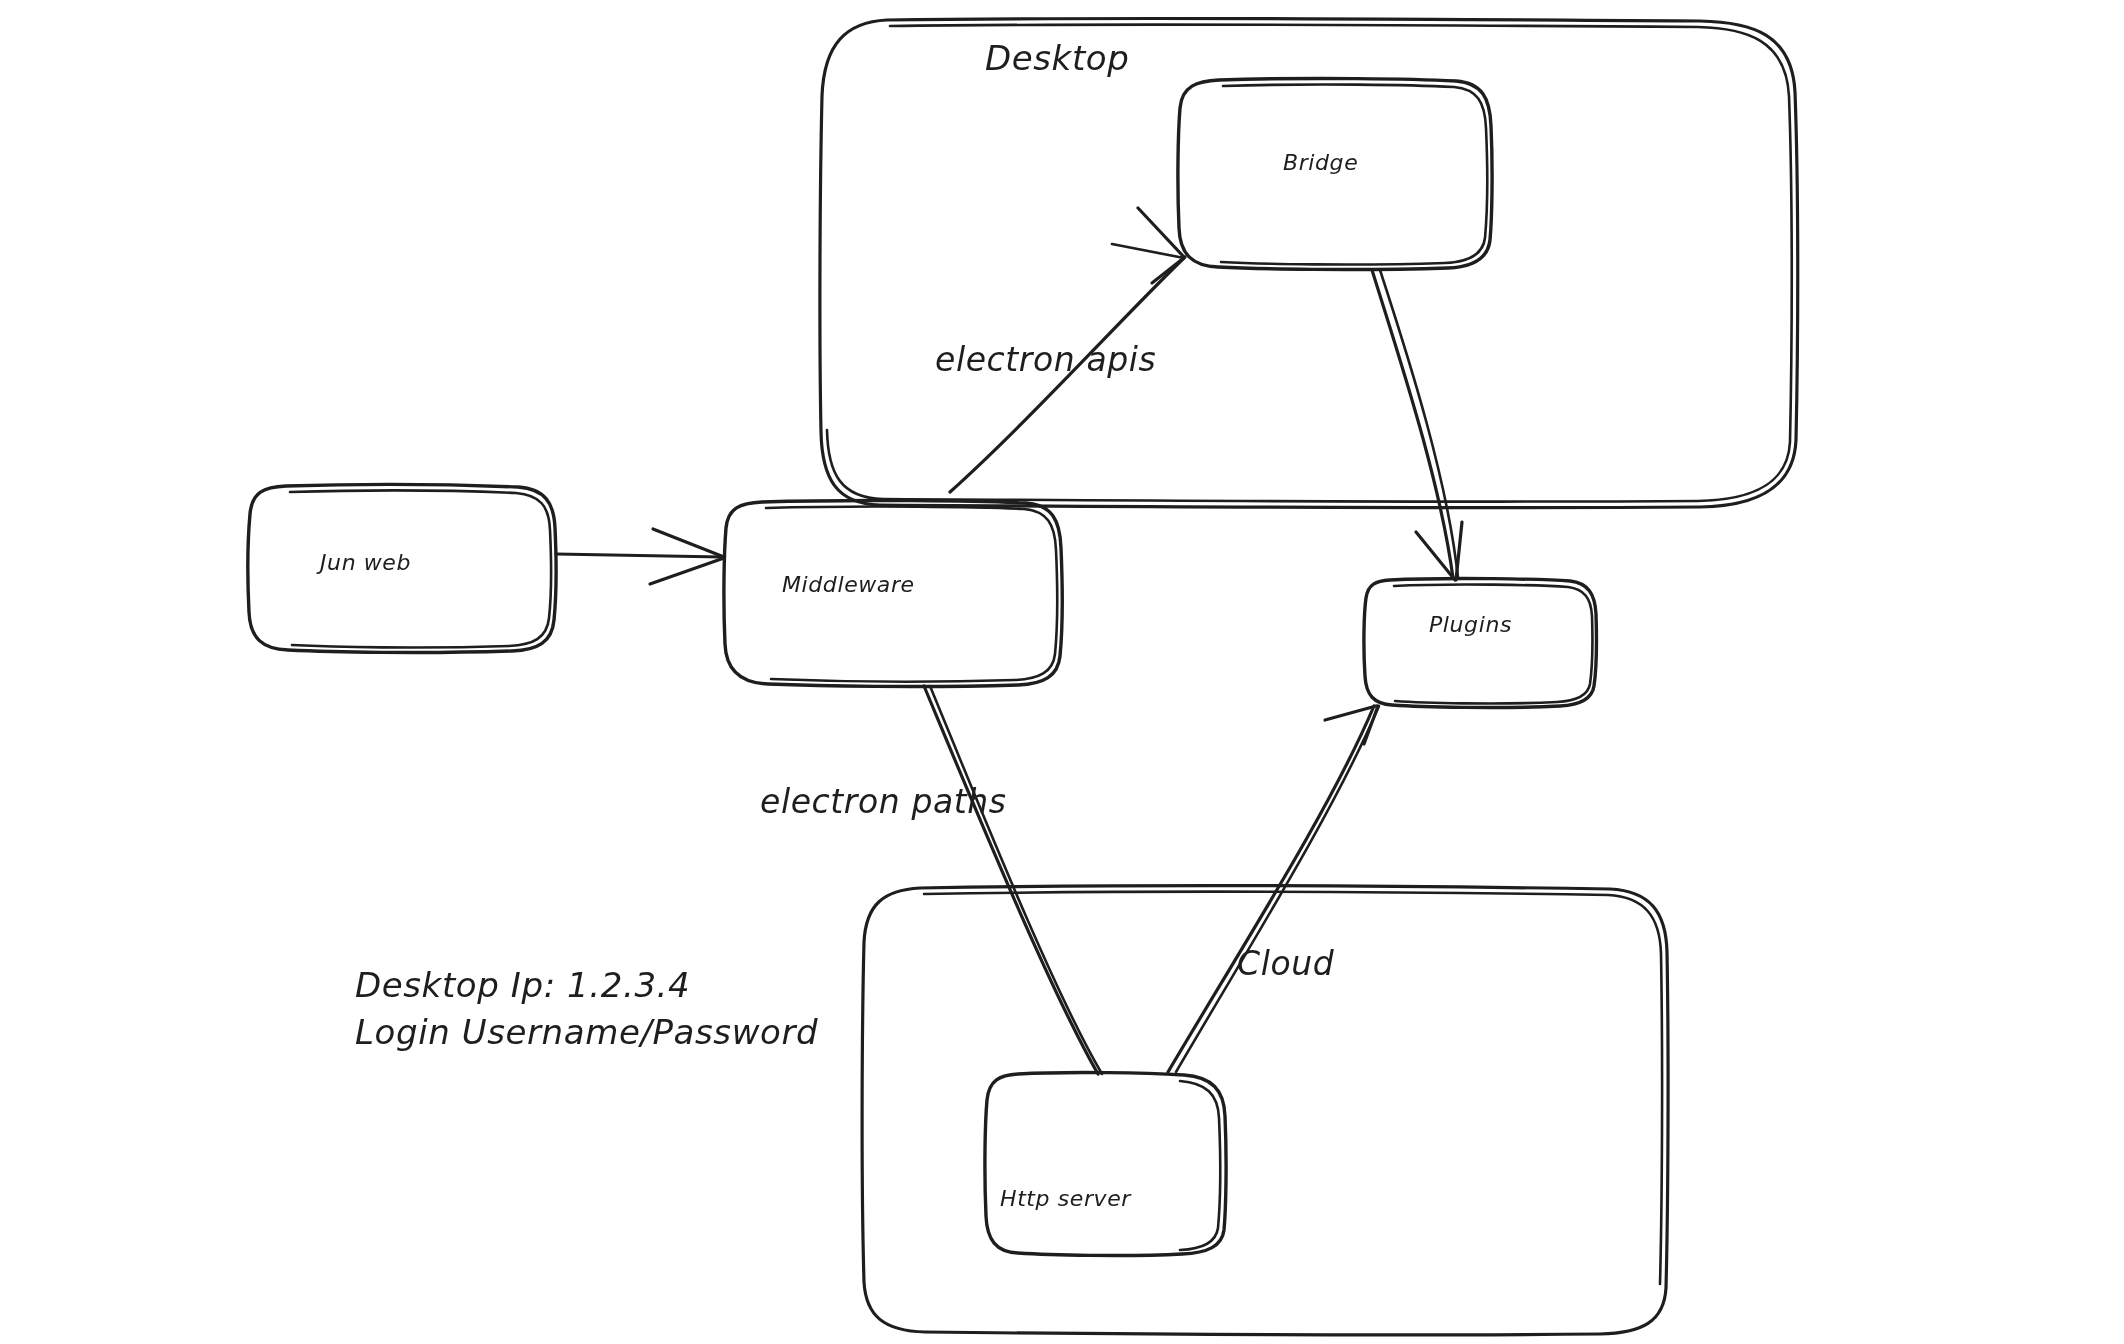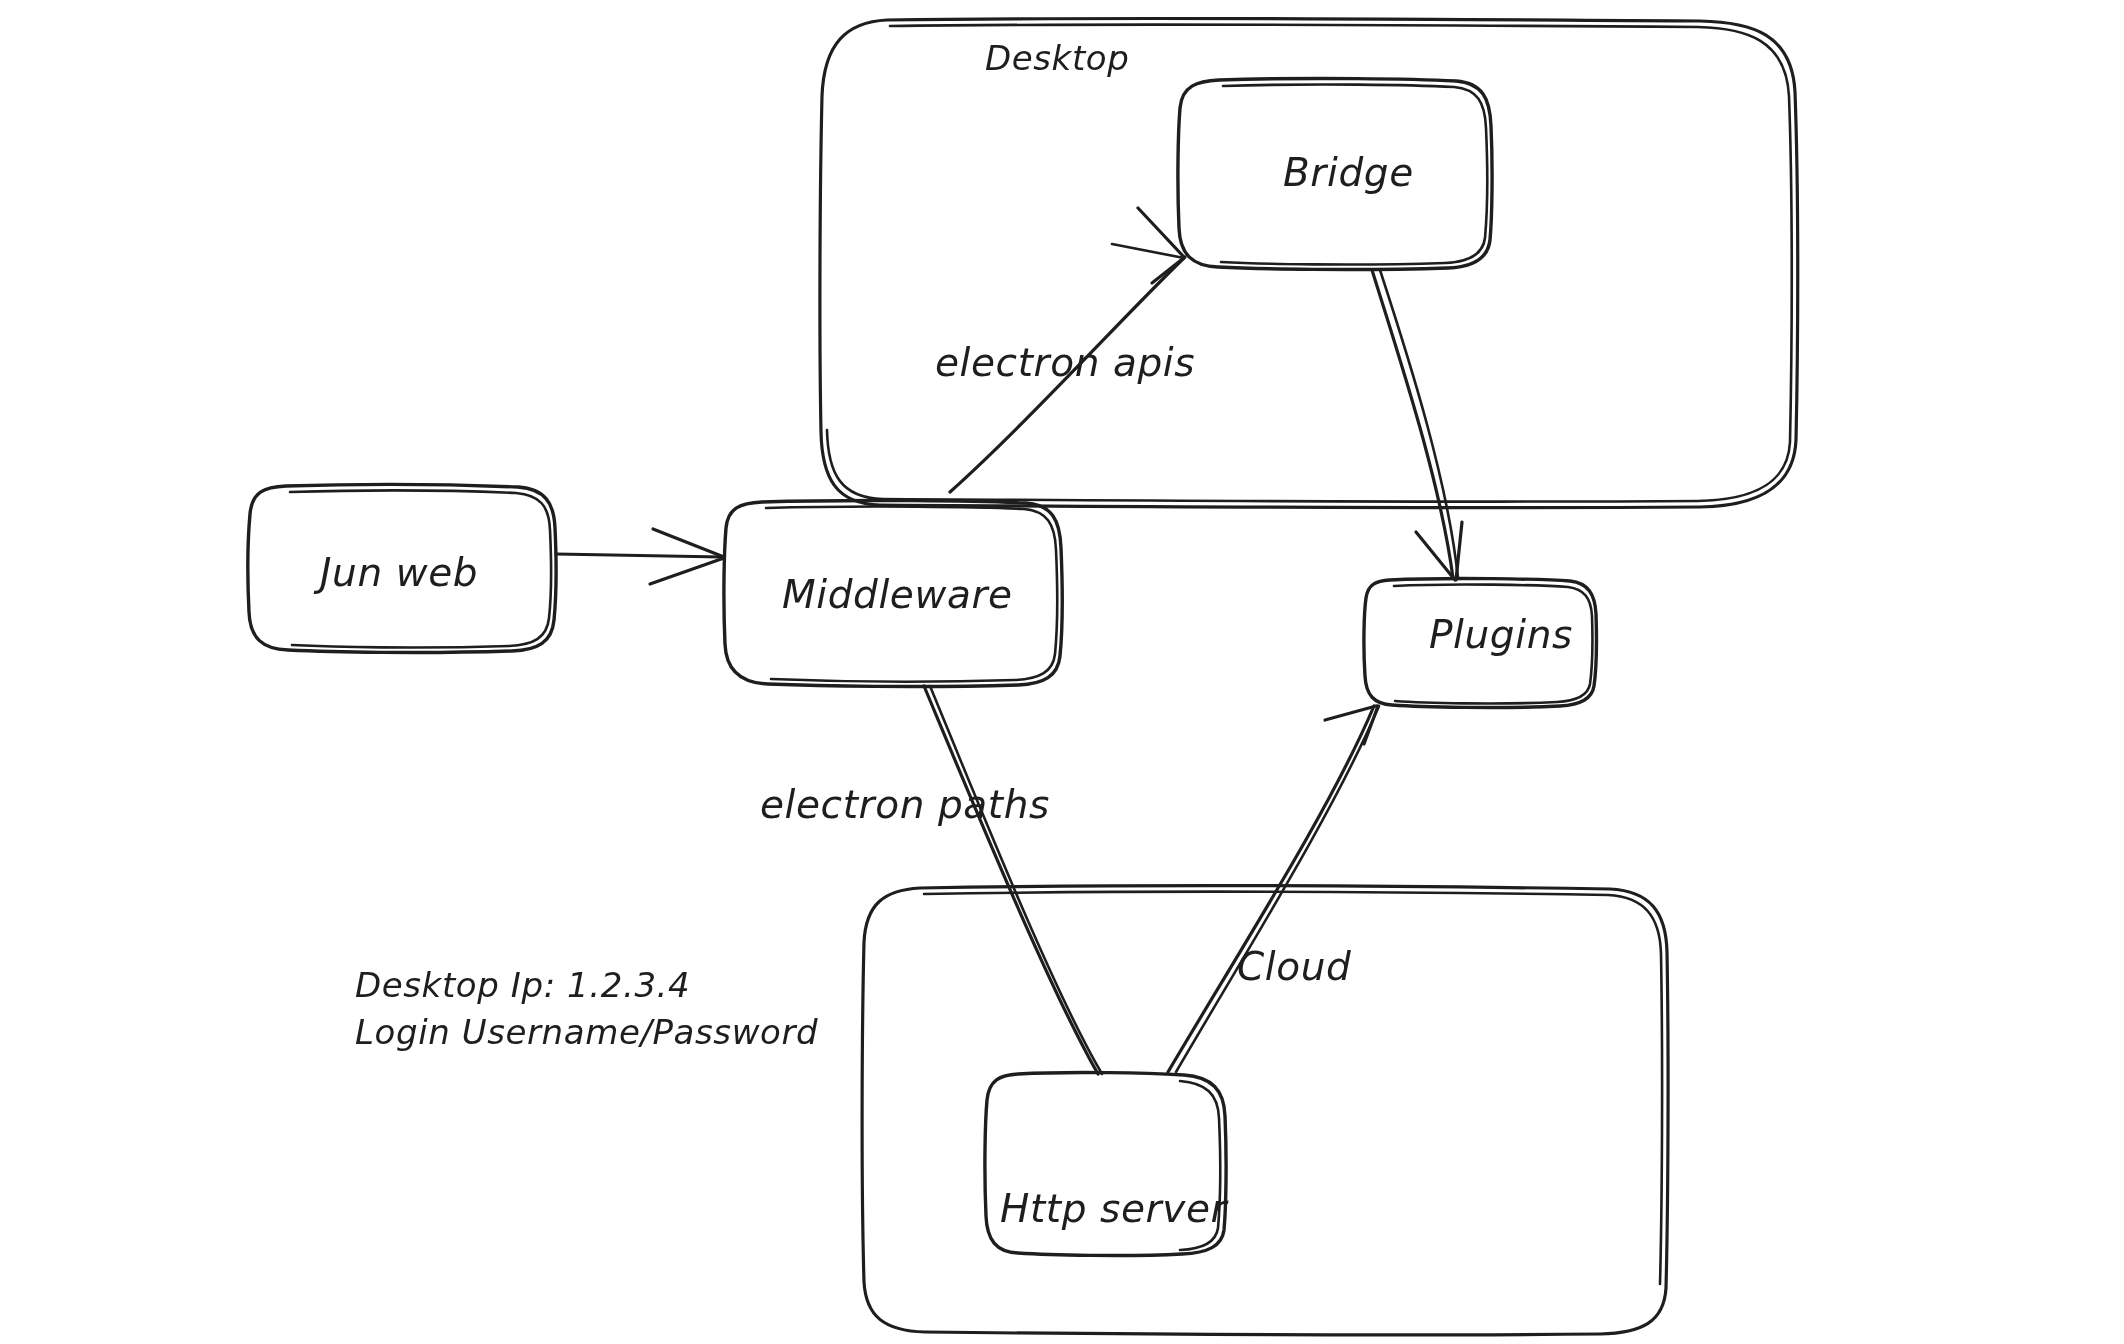--- a/index.html
+++ b/index.html
@@ -39,24 +39,24 @@
   .hand-label {
     position: absolute;
     font-family: "DejaVu Sans", sans-serif;
     color: #1e1e1e;
     white-space: nowrap;
     font-weight: 400;
     letter-spacing: 0.6px;
     transform-origin: left top;
   }
   .node-label {
-    font-size: 39px;
+    font-size: 22px;
   }
   .edge-label {
-    font-size: 39px;
+    font-size: 33px;
   }
   .group-label {
     font-size: 34px;
   }
   .note-block {
     font-size: 34px;
     line-height: 1.38;
   }
   .node-label, .edge-label, .group-label, .note-block {
     font-style: italic;

